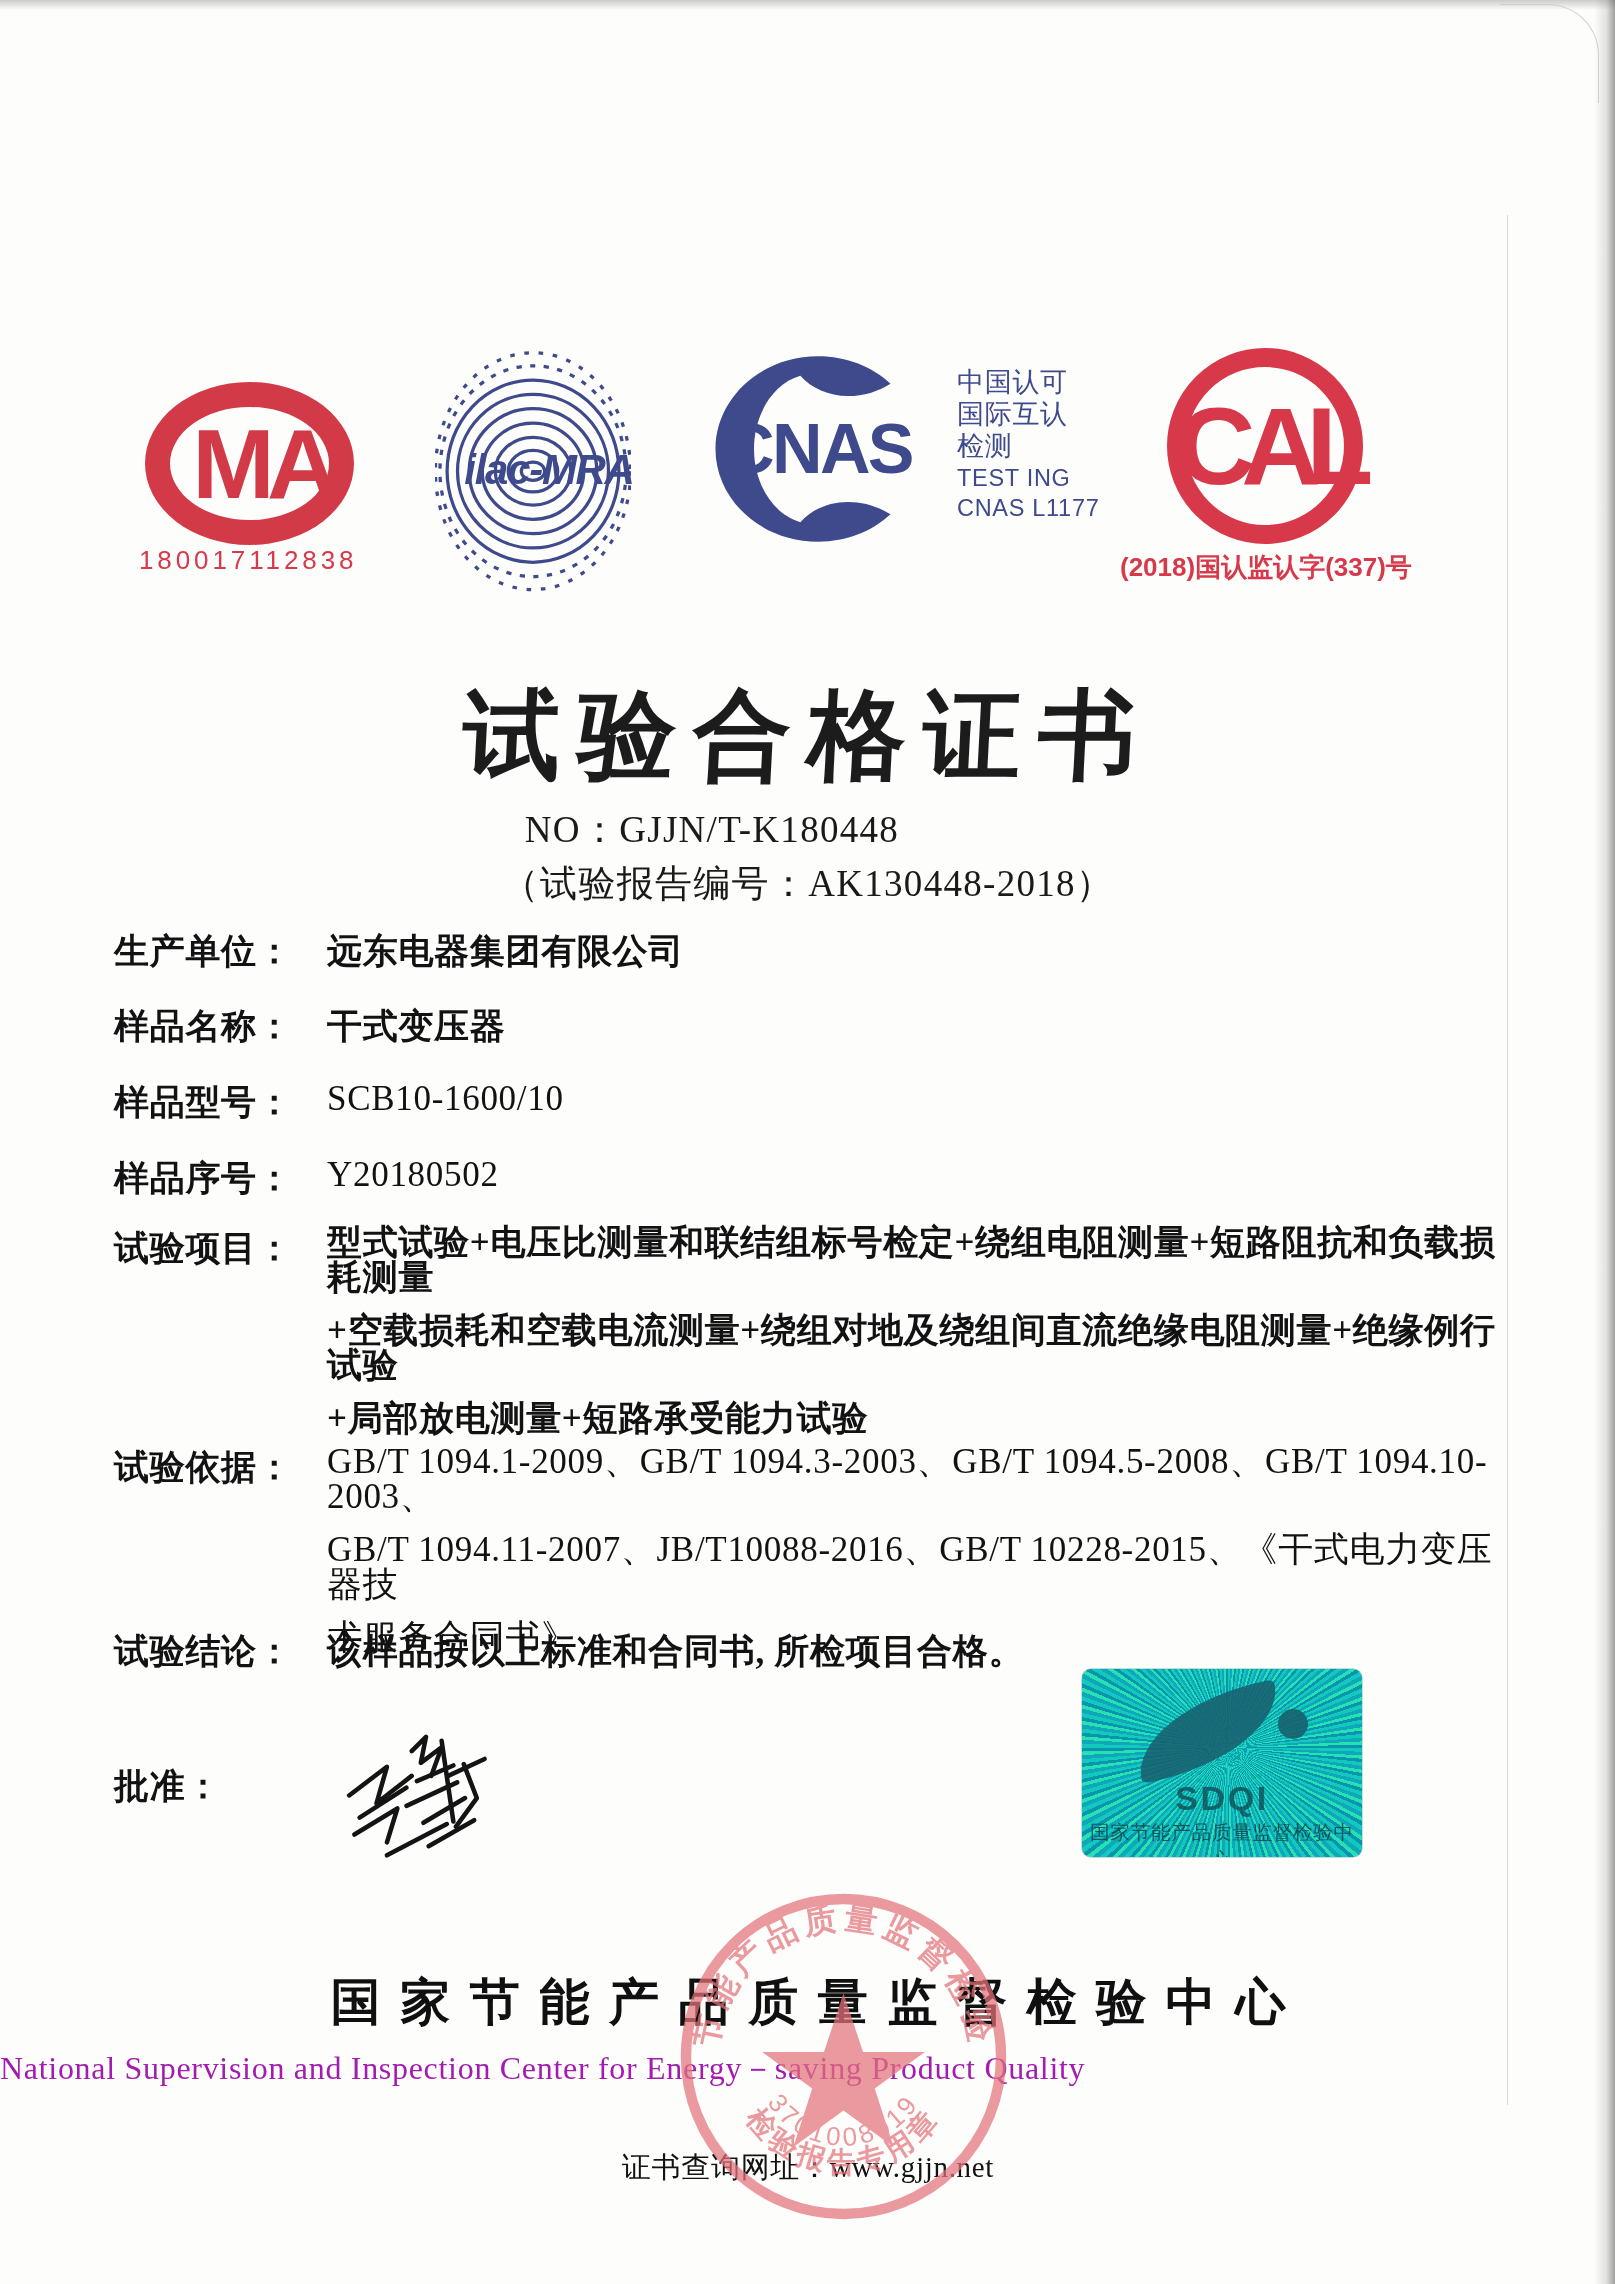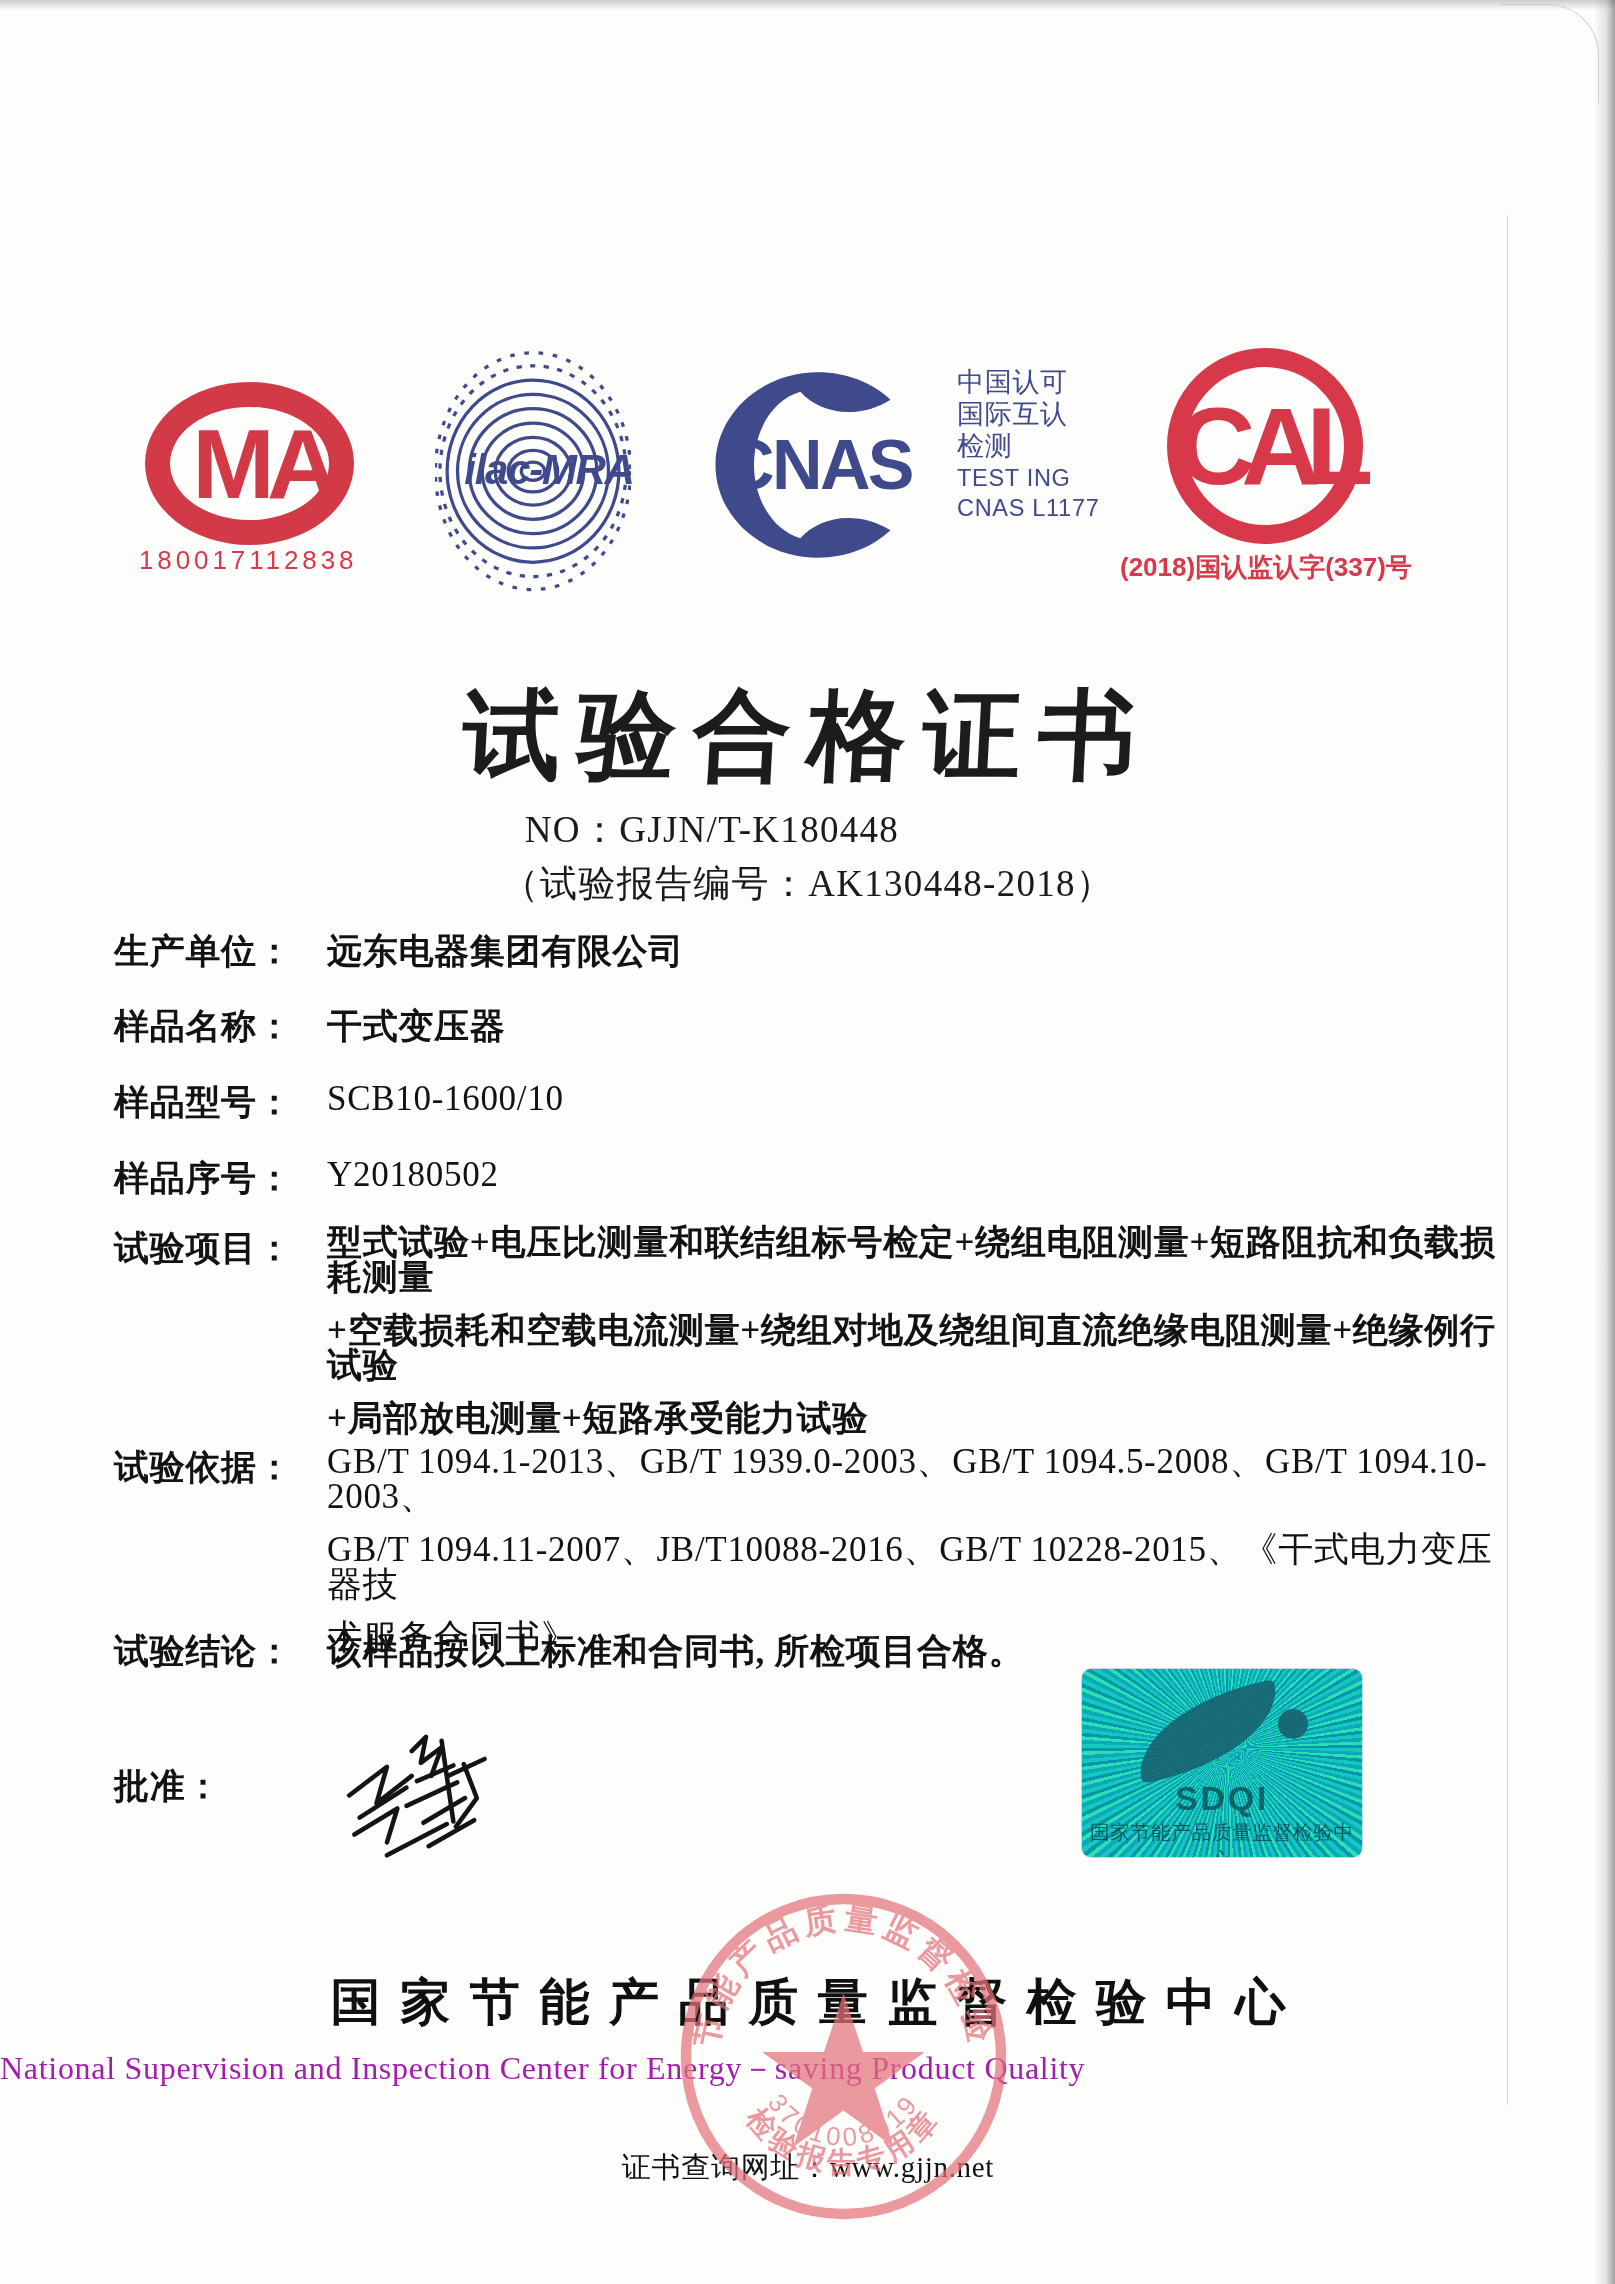--- a/index.html
+++ b/index.html
@@ -110,21 +110,21 @@
     font-family: "Liberation Sans", sans-serif;
     font-weight: bold;
     font-style: italic;
     font-size: 42px;
     color: #3f4a8c;
     letter-spacing: -1.3px;
     z-index: 3;
   }
 
   
-  #logo-cnas { left: 707px; top: 31px; }
+  #logo-cnas { left: 707px; top: 15px; }
   .cnas-wrap { position: relative; width: 222px; height: 196px; }
   .cnas-text {
     position: absolute;
     left: 0; top: 0;
     width: 222px; height: 196px;
     display: flex; align-items: center; justify-content: center;
     font-family: "Liberation Sans", sans-serif;
     font-weight: bold;
     font-size: 70px;
     color: #3f4a8c;
@@ -446,21 +446,21 @@
     <div class="field-value val-zh">
       <span>型式试验+电压比测量和联结组标号检定+绕组电阻测量+短路阻抗和负载损耗测量</span>
       <span class="cont">+空载损耗和空载电流测量+绕组对地及绕组间直流绝缘电阻测量+绝缘例行试验</span>
       <span class="cont">+局部放电测量+短路承受能力试验</span>
     </div>
   </div>
 
   <div class="field-row" id="row-basis">
     <div class="field-label">试验依据：</div>
     <div class="field-value">
-      <span>GB/T 1094.1-2013、GB/T 1939.0-2003、GB/T 1094.5-2008、GB/T 1094.10-2003、</span>
+      <span>GB/T 1094.1-2009、GB/T 1094.3-2003、GB/T 1094.5-2008、GB/T 1094.10-2003、</span>
       <span class="cont">GB/T  1094.11-2007、JB/T10088-2016、GB/T  10228-2015、《干式电力变压器技</span>
       <span class="cont">术服务合同书》</span>
     </div>
   </div>
 
   <div class="field-row" id="row-concl">
     <div class="field-label">试验结论：</div>
     <div class="field-value val-zh">该样品按以上标准和合同书, 所检项目合格。</div>
   </div>
 

